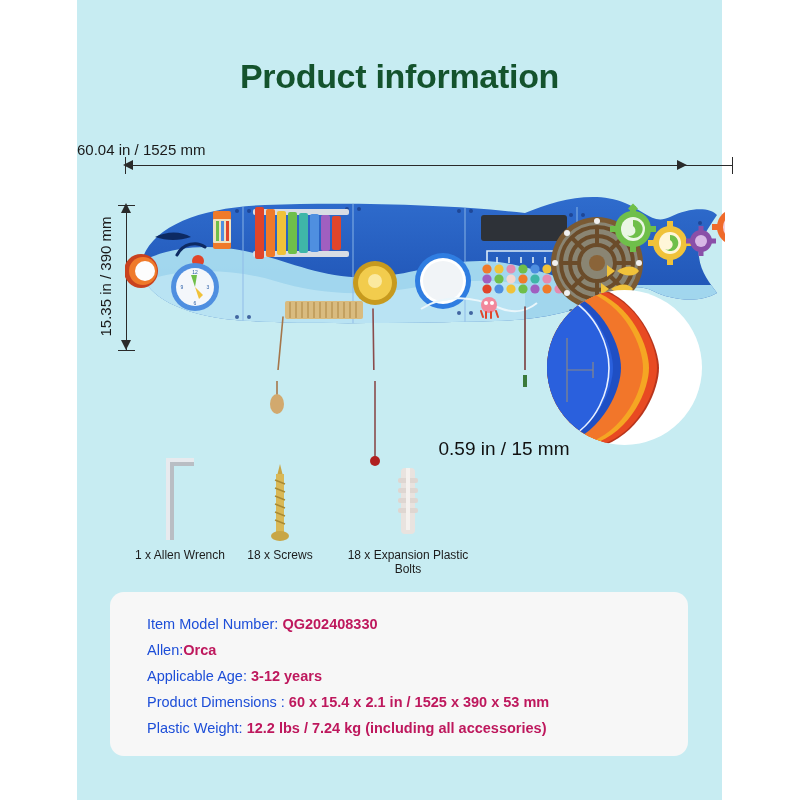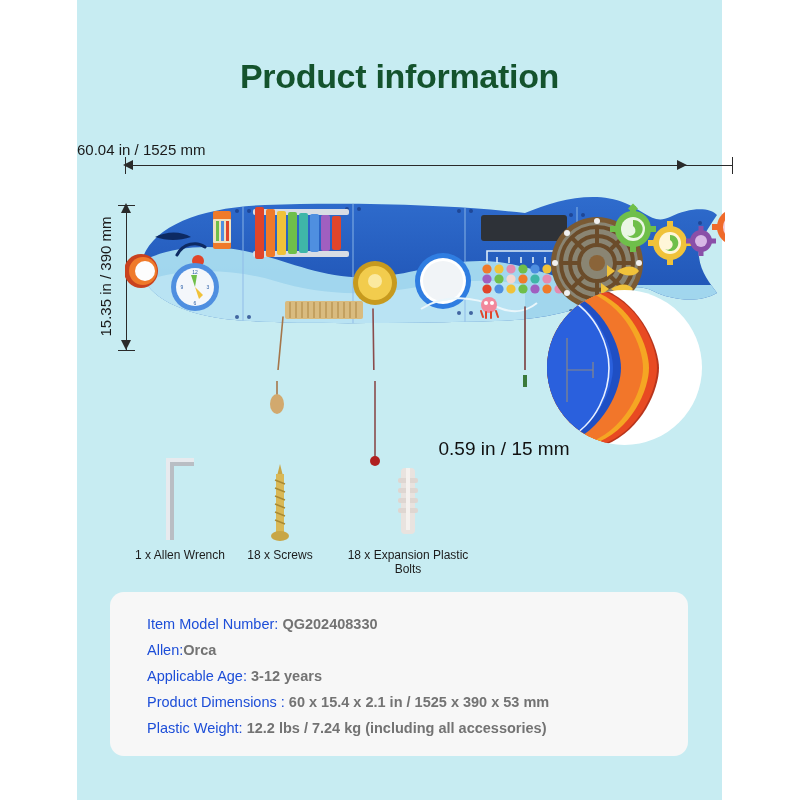--- a/index.html
+++ b/index.html
@@ -77,21 +77,21 @@
 
   
   .card{
     position:absolute;left:33px;top:592px;width:578px;height:164px;
     background:#f7f7f7;border-radius:14px;
   }
   .card .row{
     position:absolute;left:37px;font-size:14.5px;white-space:nowrap;
   }
   .card .row .lab{color:#1d4ed8;}
-  .card .row .val{color:#737373;font-weight:bold;}
+  .card .row .val{color:#be185d;font-weight:bold;}
   .r0{top:24px;} .r1{top:50px;} .r2{top:76px;} .r3{top:102px;} .r4{top:128px;}
 </style>
 </head>
 <body>
 
 <div id="page">
 
   <div class="panel">
 
     <div class="title">Product information</div>

